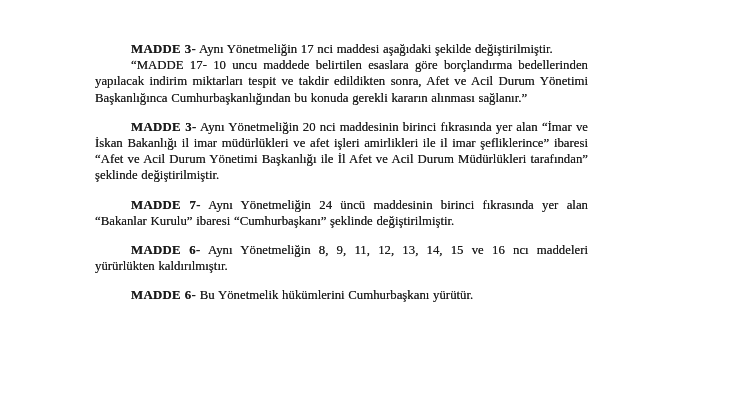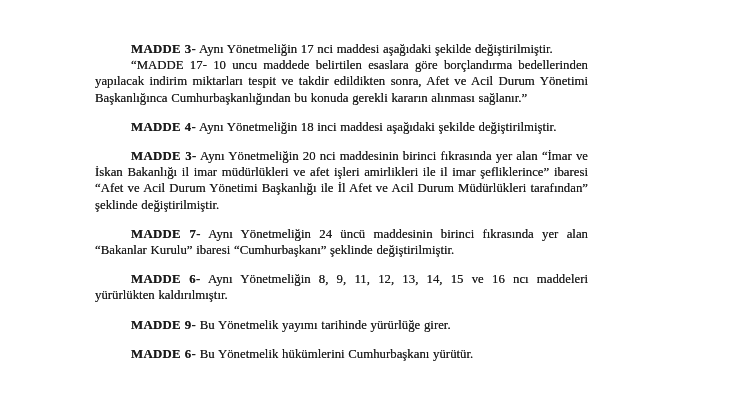--- a/index.html
+++ b/index.html
@@ -43,28 +43,26 @@
 </head>
 <body>
 
 <div class="page">
   <div class="text-block">
 
     <p class="para"><b>MADDE 3-</b><span> Aynı Yönetmeliğin 17 nci maddesi aşağıdaki şekilde değiştirilmiştir.</span></p>
 
     <p class="para"><b></b><span>“MADDE 17- 10 uncu maddede belirtilen esaslara göre borçlandırma bedellerinden yapılacak indirim miktarları tespit ve takdir edildikten sonra, Afet ve Acil Durum Yönetimi Başkanlığınca Cumhurbaşkanlığından bu konuda gerekli kararın alınması sağlanır.”</span></p>
 
-    <p class="para gap"><b>MADDE 4-</b><span> Aynı Yönetmeliğin 18 inci maddesi aşağıdaki şekilde değiştirilmiştir.</span></p>
 
 
 
     <p class="para gap"><b>MADDE 3-</b><span> Aynı Yönetmeliğin 20 nci maddesinin birinci fıkrasında yer alan “İmar ve İskan Bakanlığı il imar müdürlükleri ve afet işleri amirlikleri ile il imar şefliklerince” ibaresi “Afet ve Acil Durum Yönetimi Başkanlığı ile İl Afet ve Acil Durum Müdürlükleri tarafından” şeklinde değiştirilmiştir.</span></p>
 
     <p class="para gap"><b>MADDE 7-</b><span> Aynı Yönetmeliğin 24 üncü maddesinin birinci fıkrasında yer alan “Bakanlar Kurulu” ibaresi “Cumhurbaşkanı” şeklinde değiştirilmiştir.</span></p>
 
     <p class="para gap"><b>MADDE 6-</b><span> Aynı Yönetmeliğin 8, 9, 11, 12, 13, 14, 15 ve 16 ncı maddeleri yürürlükten kaldırılmıştır.</span></p>
 
-    <p class="para gap"><b>MADDE 9-</b><span> Bu Yönetmelik yayımı tarihinde yürürlüğe girer.</span></p>
 
     <p class="para gap"><b>MADDE 6-</b><span> Bu Yönetmelik hükümlerini Cumhurbaşkanı yürütür.</span></p>
 
   </div>
 </div>
 
 </body></html>

